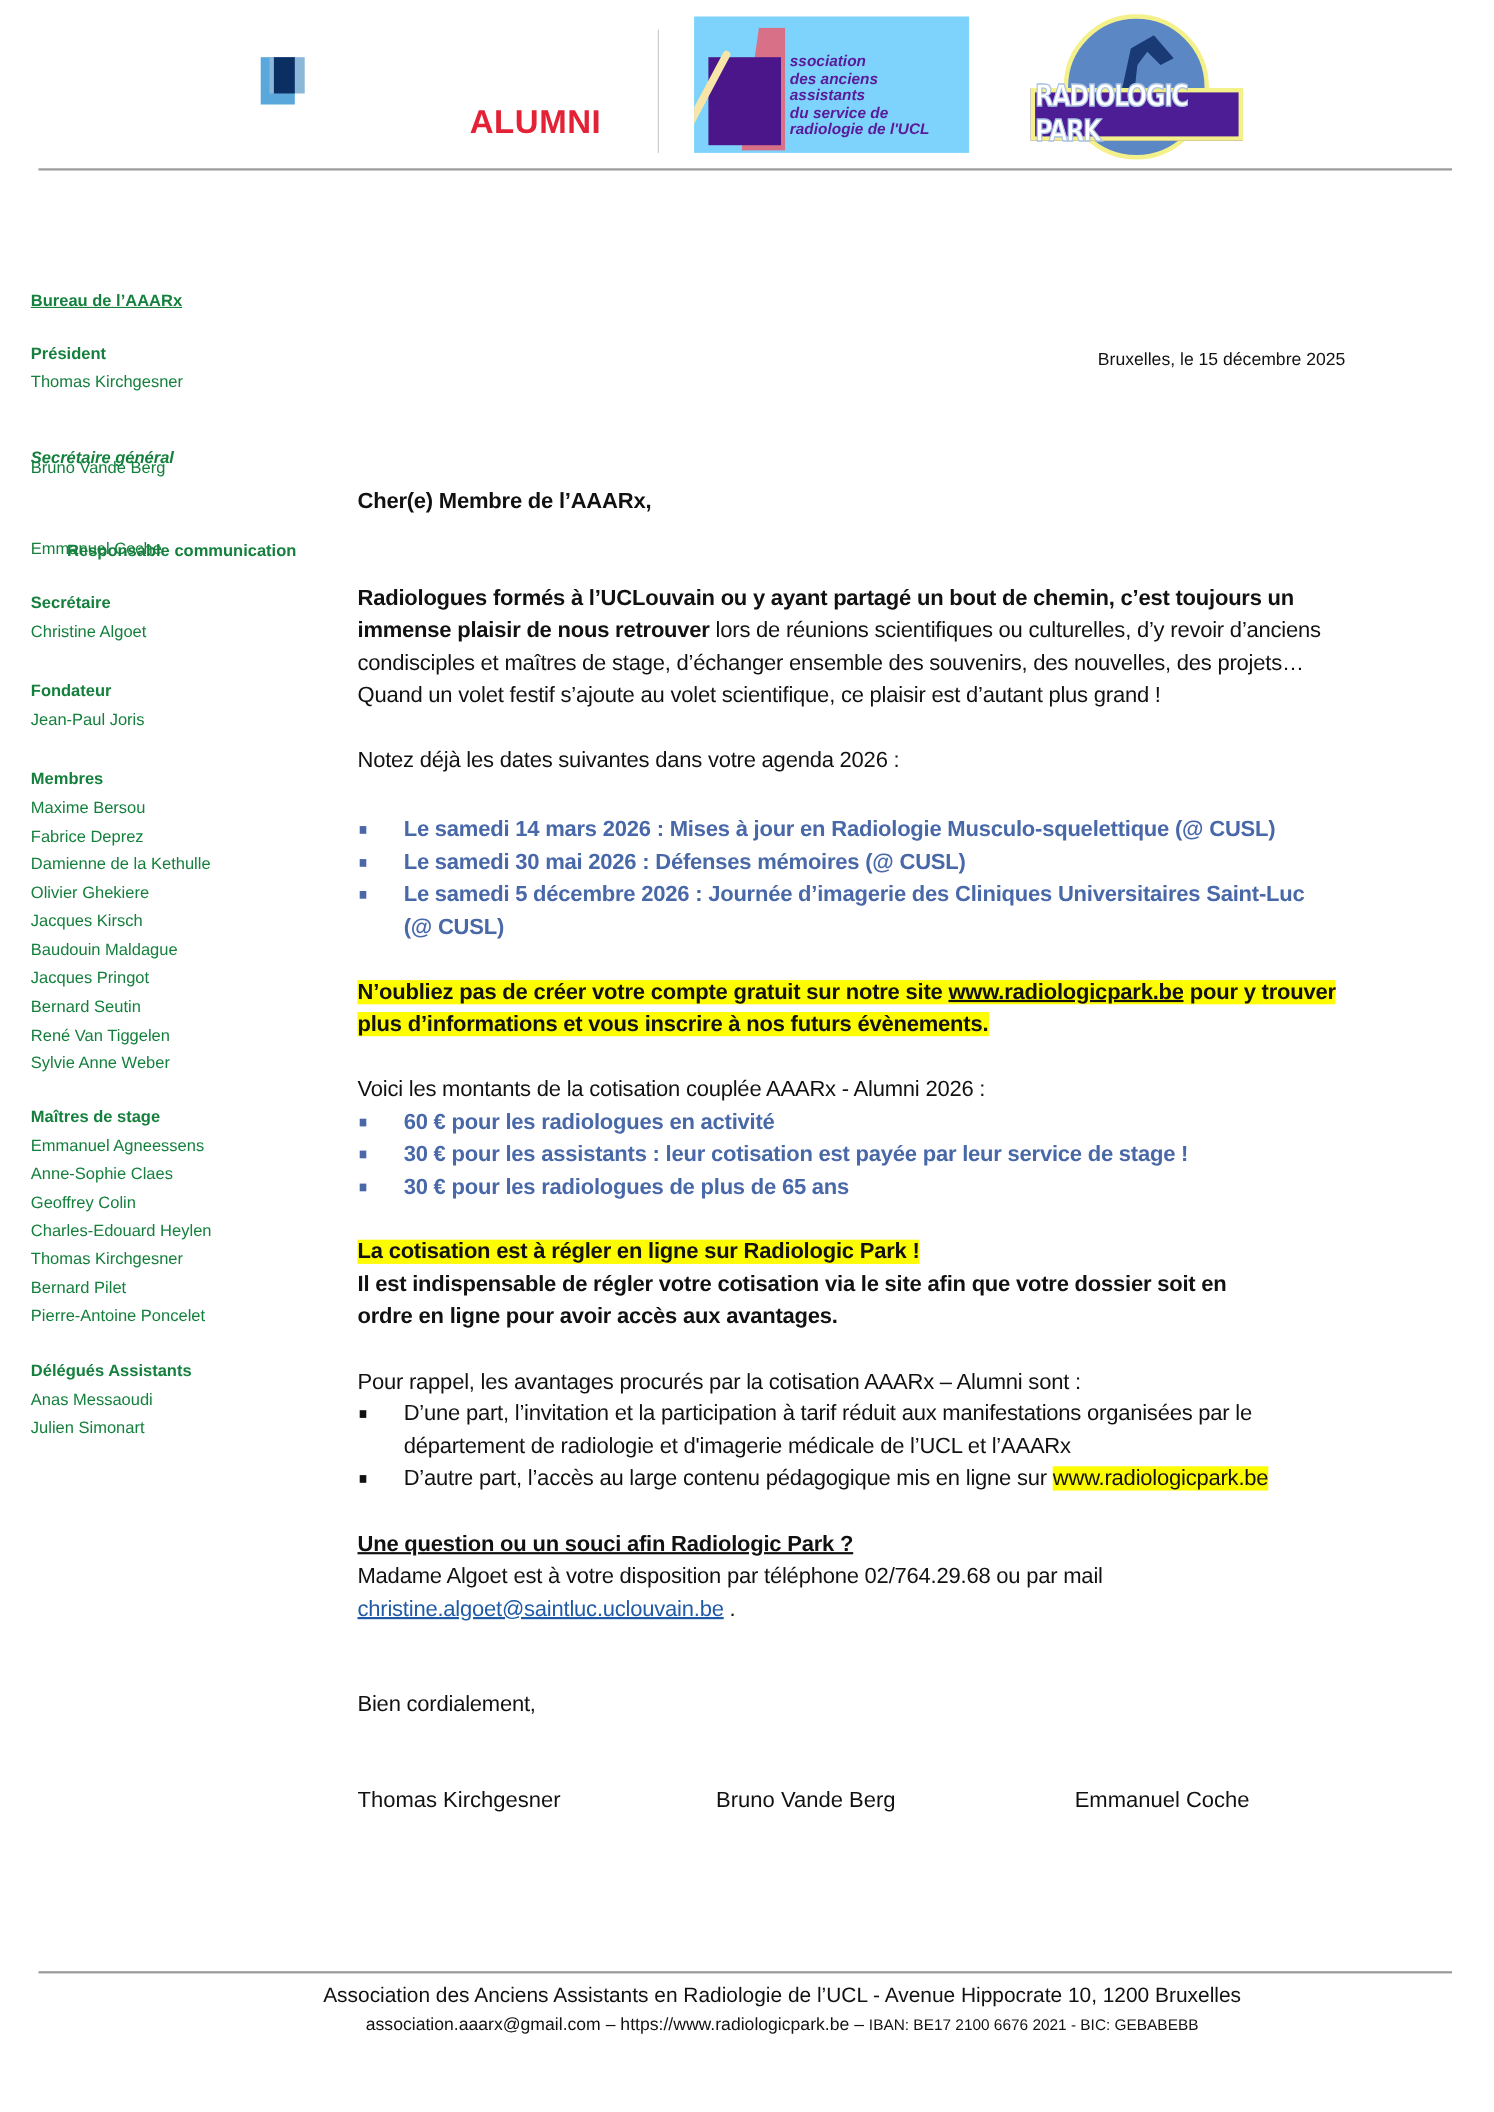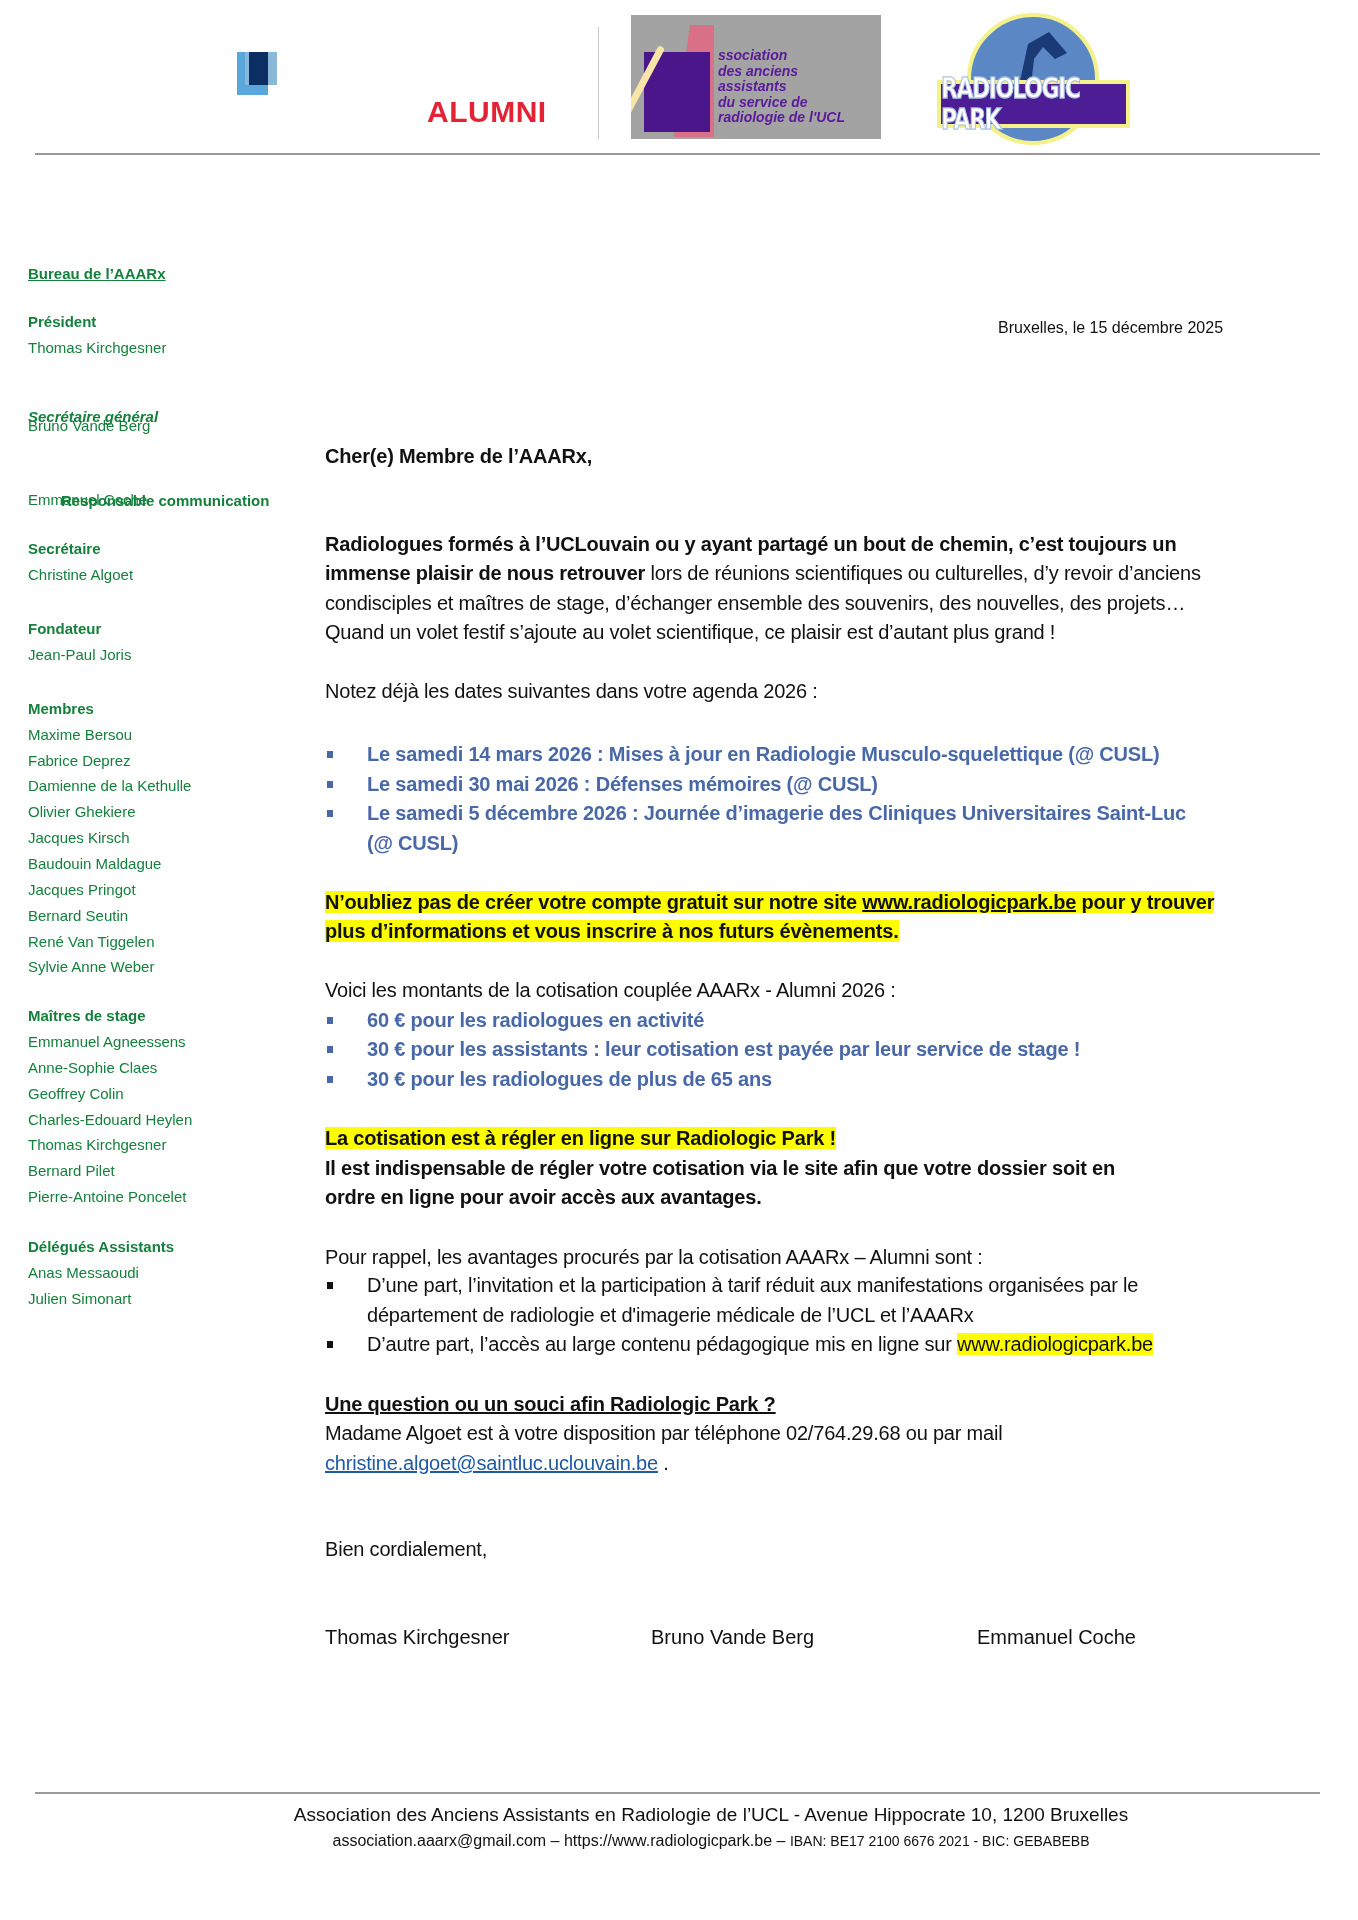--- a/index.html
+++ b/index.html
@@ -11,21 +11,21 @@
 
   
   #logo-ucl { position: absolute; left: 237px; top: 48px; width: 340px; height: 90px; }
   .ucl-sq-back { position: absolute; left: 0; top: 4px; width: 31px; height: 43px; background: #5aa7dc; }
   .ucl-sq-mid  { position: absolute; left: 8px; top: 4px; width: 32px; height: 33px; background: #8bb7d8; }
   .ucl-sq-front{ position: absolute; left: 12px; top: 4px; width: 19px; height: 33px; background: #0b2f63; }
   .ucl-name { position: absolute; left: 55px; top: -6px; font-size: 50px; font-weight: bold; color: #12305f; letter-spacing: -1px; }
   .ucl-alumni { position: absolute; left: 190px; top: 47px; font-size: 30px; font-weight: bold; color: #e32236; letter-spacing: 0.5px; }
   #header-divider { position: absolute; left: 598px; top: 27px; width: 1px; height: 112px; background: #c8c8c8; }
 
-  #logo-aaarx { position: absolute; left: 631px; top: 15px; width: 250px; height: 124px; background: #a3a3a3; overflow: hidden; }
+  #logo-aaarx { position: absolute; left: 631px; top: 15px; width: 250px; height: 124px; background: #7dd3fc; overflow: hidden; }
   .aaarx-purple { position: absolute; left: 13px; top: 37px; width: 66px; height: 80px; background: #4b1689; }
   .aaarx-a { position: absolute; left: 43px; top: 10px; width: 40px; height: 112px; background: #d87087; clip-path: polygon(40% 0, 100% 0, 100% 100%, 60% 100%, 0 100%); }
   .aaarx-bone { position: absolute; left: 28px; top: 30px; width: 7px; height: 90px; background: #f7e6a8; transform: rotate(28deg); transform-origin: top left; border-radius: 4px; }
   .aaarx-text { position: absolute; left: 87px; top: 33px; font-size: 14px; line-height: 15.5px; font-style: italic; font-weight: bold; color: #5a1a9a; white-space: pre; }
 
   #logo-rpark { position: absolute; left: 937px; top: 8px; width: 193px; height: 140px; }
   .rp-circle { position: absolute; left: 30px; top: 5px; width: 132px; height: 132px; border-radius: 50%; background: #5b87c5; border: 4px solid #f4f08a; box-sizing: border-box; }
   .rp-dino { position: absolute; left: 70px; top: 18px; width: 60px; height: 60px; background: #1a3a75; clip-path: polygon(20% 100%, 35% 30%, 70% 10%, 100% 45%, 80% 55%, 60% 35%, 45% 55%, 40% 100%); }
   .rp-band { position: absolute; left: 0; top: 72px; width: 193px; height: 48px; background: #4c1d95; border: 4px solid #f4f08a; box-sizing: border-box; display: flex; align-items: center; justify-content: center; }
   .rp-band span { font-family: "DejaVu Sans", sans-serif; font-weight: bold; font-size: 22px; letter-spacing: -1.5px; color: #ffffff; -webkit-text-stroke: 1px #a9c2e3; transform: scaleY(1.25); }

